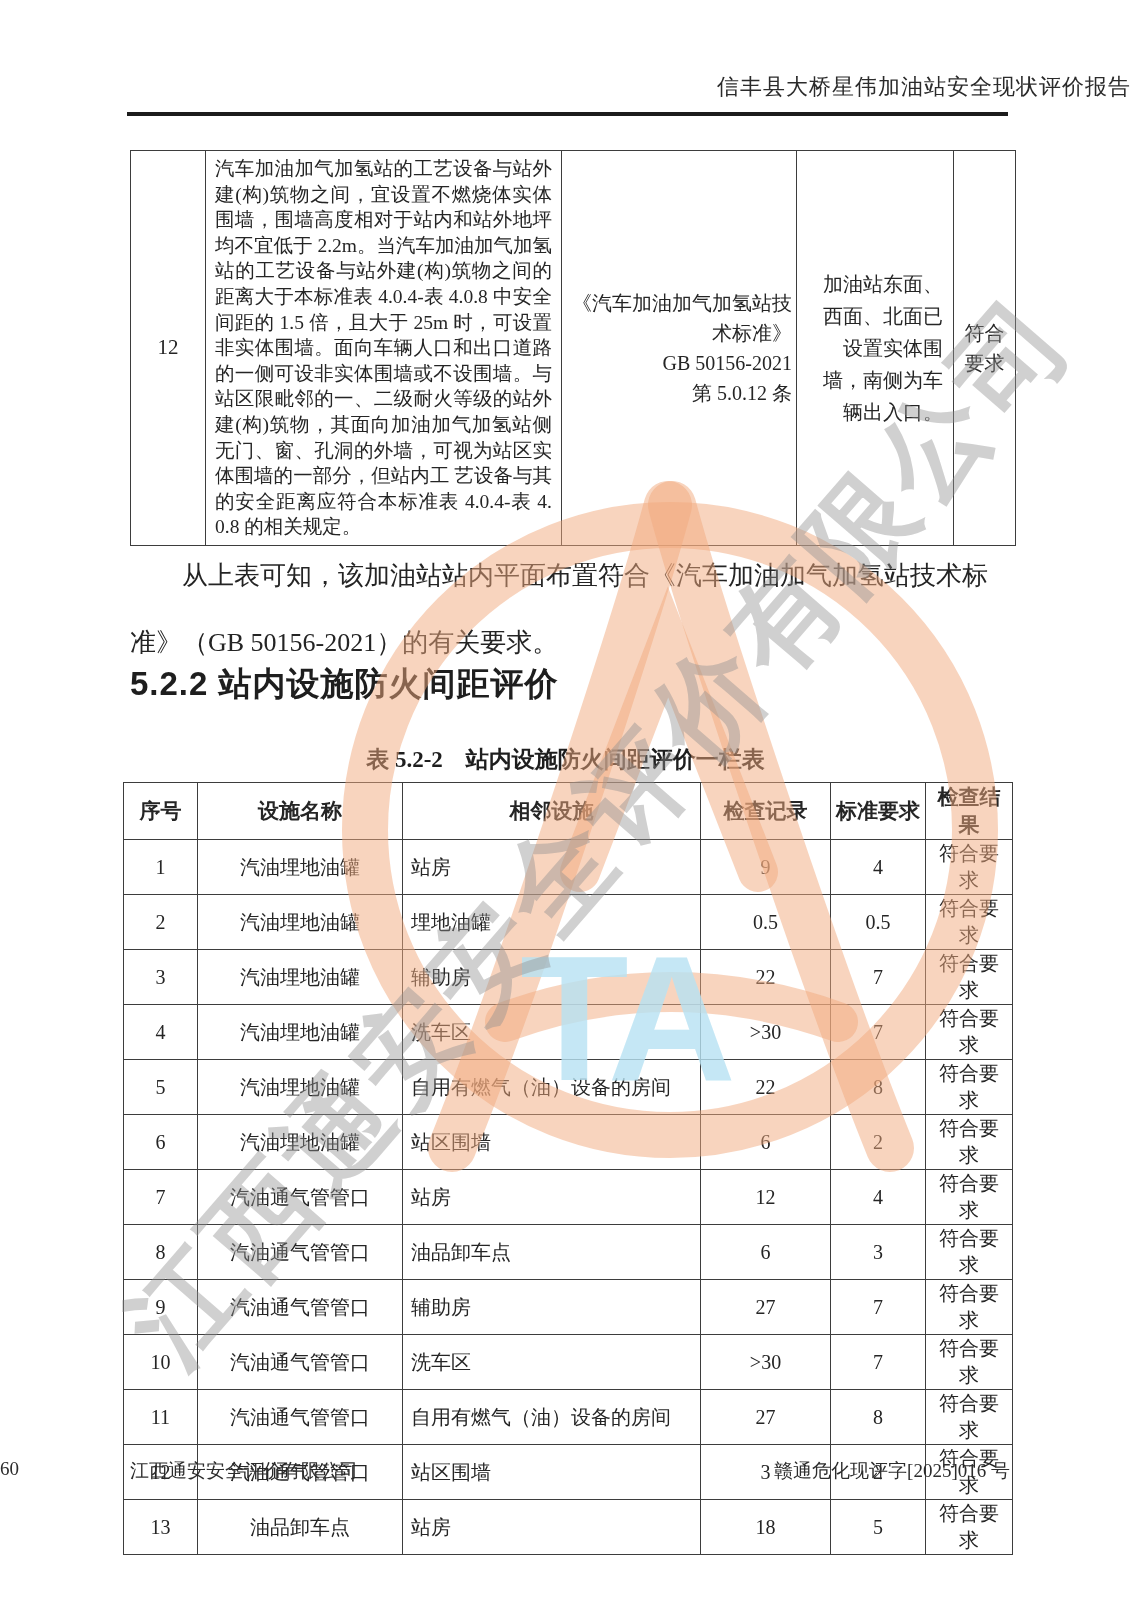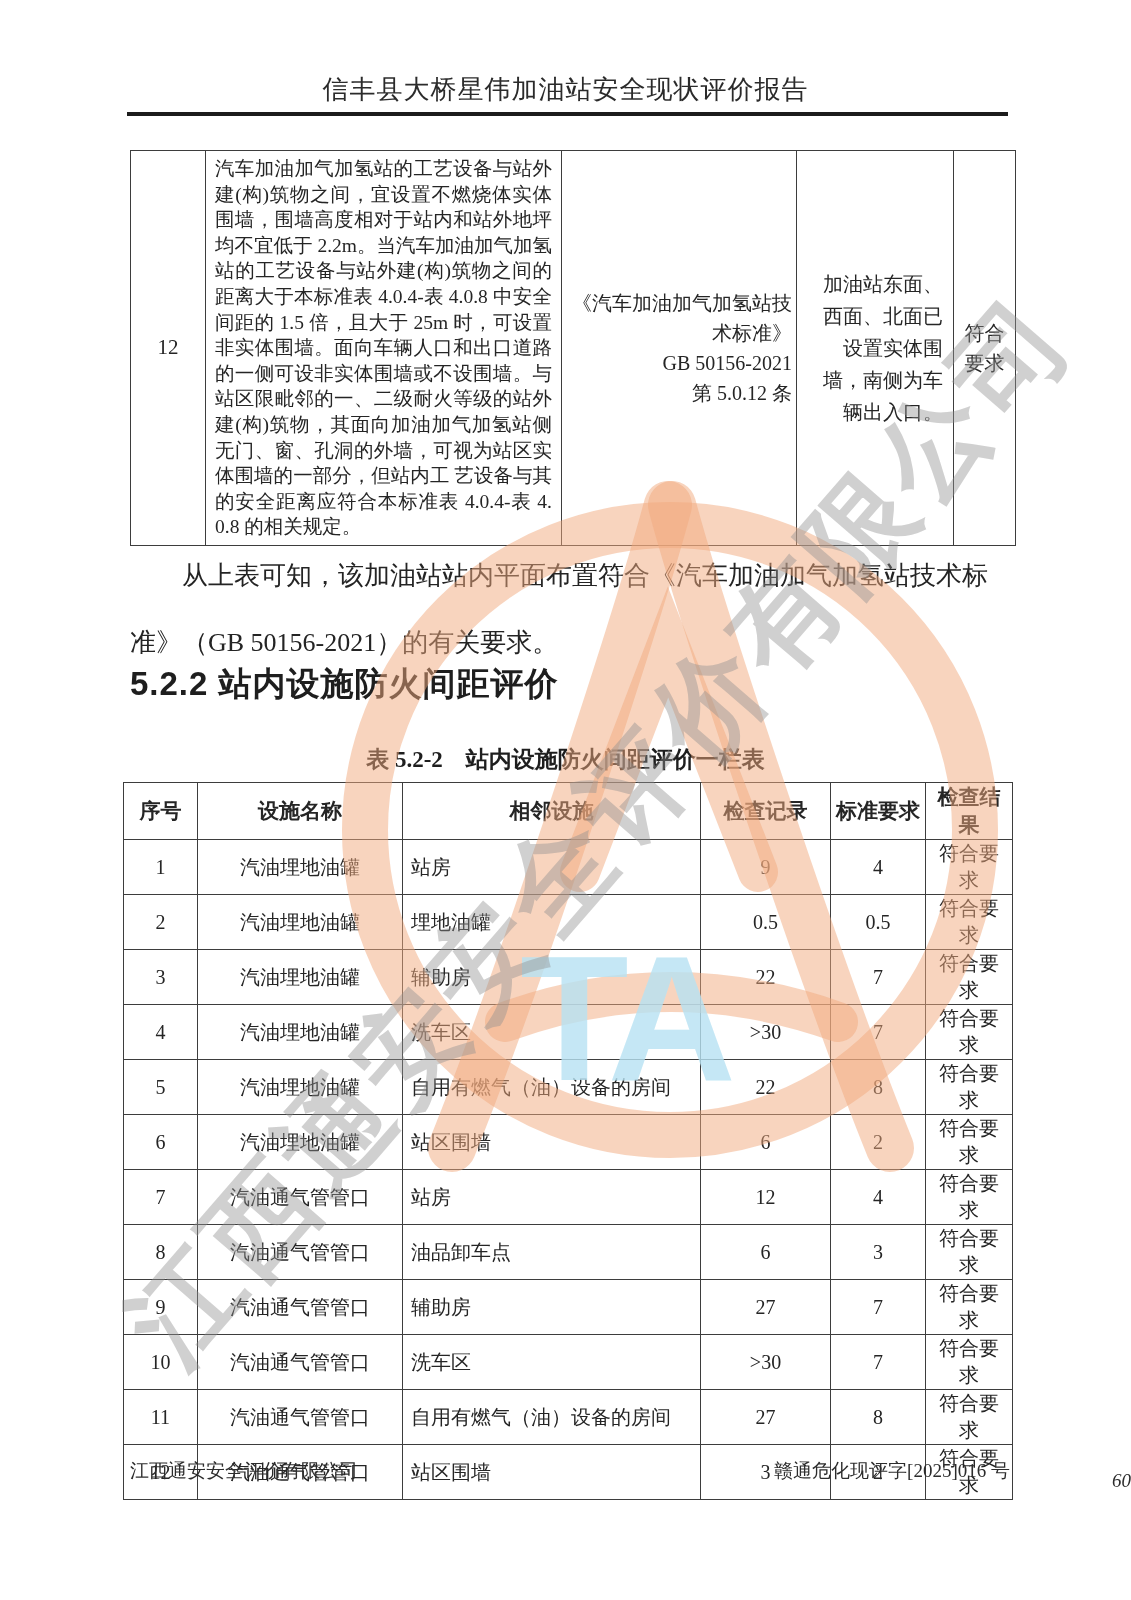--- a/index.html
+++ b/index.html
@@ -2,22 +2,22 @@
 <html style="--wm-orange: #f2a97e; --wm-blue: #b7e2f3; --wm-red: #e06c6c; --wm-gray: #919191;"><head>
 <meta charset="utf-8">
 <style>
   html,body{margin:0;padding:0;background:#e8e8e8;}
   .page{
     position:relative;width:1131px;height:1600px;background:#ffffff;
     margin:0 auto;overflow:hidden;
     font-family:"Liberation Serif","DejaVu Serif",serif;color:#222;
   }
   
-  .doc-header{position:absolute;top:72px;left:0;width:100%;text-align:center;
-    font-size:26px;letter-spacing:1px;color:#2b2b2b;}
+  .doc-header{position:absolute;top:72px;left:0;width:100%;text-align:right;
+    font-size:22px;letter-spacing:1px;color:#2b2b2b;}
   .header-rule{position:absolute;top:112px;left:127px;width:881px;height:4px;background:#1c1c1c;}
   
   table{border-collapse:collapse;table-layout:fixed;}
   td,th{border:1.6px solid #3d3d3d;vertical-align:middle;color:#252525;
     overflow:hidden;word-break:break-all;}
   .t1{position:absolute;left:130px;top:150px;width:885px;}
   .t1 td{font-size:20px;}
   .t1 .c0{text-align:center;font-size:21px;}
   .t1 .c1{font-size:19.5px;line-height:25.6px;text-align:justify;padding:5px 9px;height:380px;}
   .t1 .c2{text-align:right;line-height:30px;padding:2px 4px;}
@@ -31,21 +31,21 @@
   .para{position:absolute;left:130px;top:542px;width:880px;font-size:26px;
     line-height:67px;text-indent:2em;color:#242424;}
   .section-heading{position:absolute;left:130px;top:662px;
     font-family:"Liberation Sans","DejaVu Sans",sans-serif;
     font-weight:bold;font-size:33px;letter-spacing:1px;color:#1e1e1e;}
   .table-caption{position:absolute;left:0;top:744px;width:100%;text-align:center;
     font-size:23px;font-weight:bold;color:#1e1e1e;}
   
   .footer{position:absolute;top:1458px;left:0;width:100%;height:30px;font-size:19px;color:#2c2c2c;}
   .footer-left{position:absolute;left:130px;top:0;}
-  .footer-center{position:absolute;left:0;top:12px;width:100%;text-align:right;font-style:italic;}
+  .footer-center{position:absolute;left:0;top:0;width:100%;text-align:left;}
   .footer-right{position:absolute;right:121px;top:0;}
   
   .wm{position:absolute;pointer-events:none;}
   .wm-layer{position:absolute;left:0;top:0;width:895px;height:1600px;z-index:5;pointer-events:none;}
   .wm-logo{left:0;top:0;width:1131px;height:1600px;}
   .wm-logo .stroke{fill:none;stroke:var(--wm-orange,#f2a97e);stroke-linecap:round;opacity:.5;}
   .wm-logo .letters{fill:var(--wm-blue,#b7e2f3);opacity:.8;
     font-family:"Liberation Sans","DejaVu Sans",sans-serif;font-weight:bold;letter-spacing:-8px;}
   .wm-diagonal{left:-150px;top:758px;width:1500px;text-align:center;white-space:nowrap;
     transform:rotate(-49deg);font-family:"Liberation Sans","DejaVu Sans",sans-serif;
@@ -200,20 +200,28 @@
           <td class="c5">符合要求</td>
         </tr>
         <tr>
           <td class="c0">12</td>
           <td class="c1">汽油通气管管口</td>
           <td class="c2">站区围墙</td>
           <td class="c3">3</td>
           <td class="c4">2</td>
           <td class="c5">符合要求</td>
         </tr>
+        <tr>
+          <td class="c0">13</td>
+          <td class="c1">油品卸车点</td>
+          <td class="c2">站房</td>
+          <td class="c3">18</td>
+          <td class="c4">5</td>
+          <td class="c5">符合要求</td>
+        </tr>
       </tbody>
   </table>
 
   <div class="footer">
     <div class="footer-left">江西通安安全评价有限公司</div>
     <div class="footer-center">60</div>
     <div class="footer-right">赣通危化现评字[2025]016 号</div>
   </div>
 
   <div class="wm-layer">

